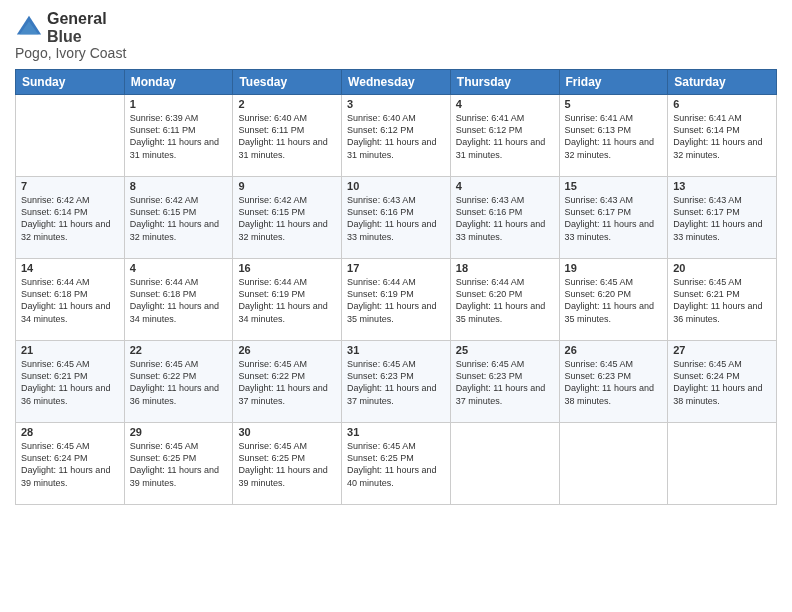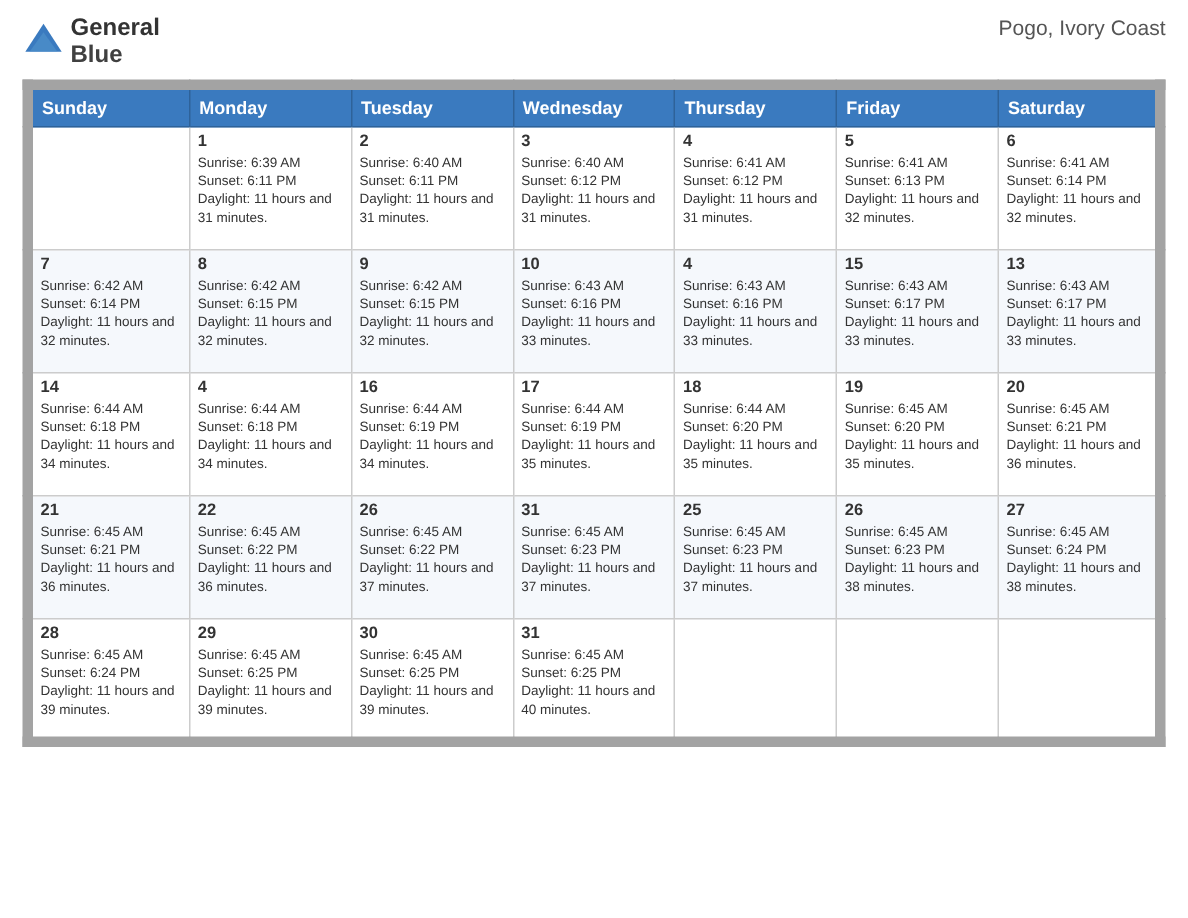--- a/index.html
+++ b/index.html
@@ -14,20 +14,21 @@
       width: 792px;
       height: 612px;
       background: #fff;
       padding: 10px 15px;
     }
     .header {
       display: flex;
       justify-content: space-between;
       align-items: flex-start;
       margin-bottom: 8px;
+      flex-direction: column;
     }
     .logo {
       display: flex;
       align-items: center;
       gap: 4px;
     }
     .logo-text {
       display: flex;
       flex-direction: column;
       line-height: 1.1;
@@ -54,21 +55,21 @@
       font-weight: normal;
       color: #333;
     }
     .subtitle {
       font-size: 14px;
       color: #555;
     }
     .calendar {
       width: 100%;
       border-collapse: collapse;
-      border: 7px solid #a3a3a3;
+      border: 1px solid #a3a3a3;
     }
     .calendar th {
       background-color: #3a7abf;
       color: #fff;
       font-size: 12px;
       font-weight: bold;
       padding: 5px 6px;
       text-align: left;
       border: 1px solid #2e6299;
     }

